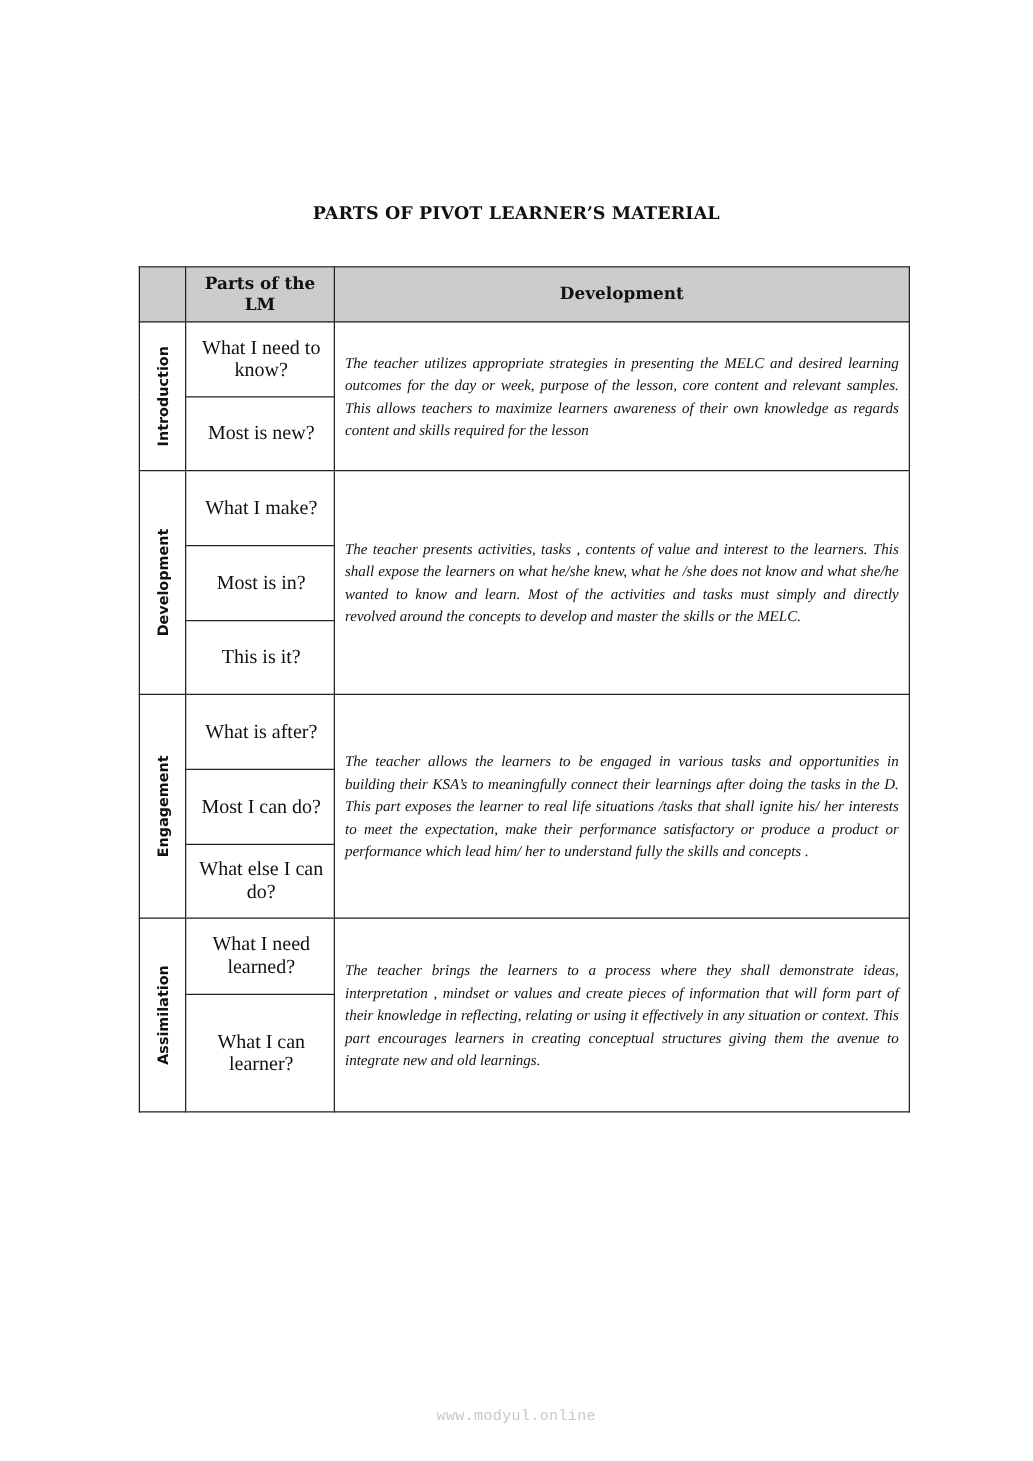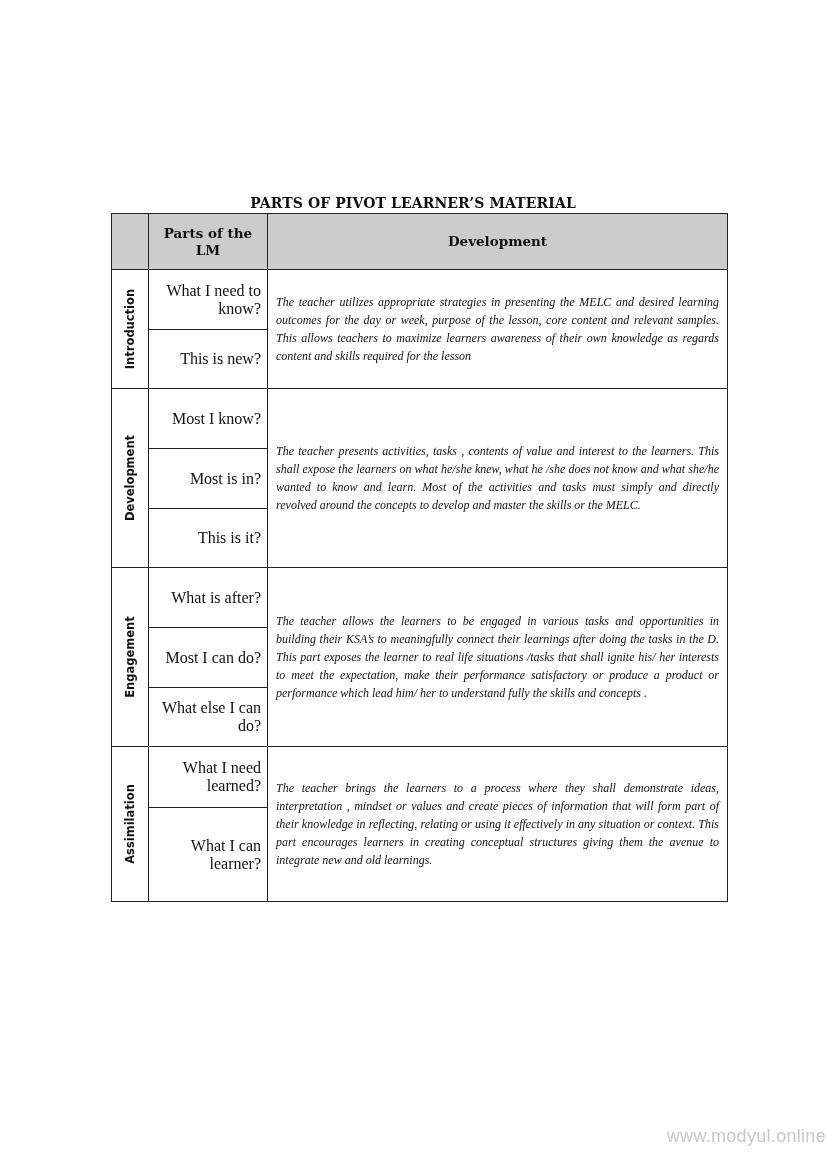--- a/index.html
+++ b/index.html
@@ -1,42 +1,42 @@
 <!DOCTYPE html>
 <html><head>
   <meta charset="utf-8">
   <style>
     html, body { margin: 0; padding: 0; background: #ffffff; }
     body { width: 826px; height: 1169px; position: relative; overflow: hidden; color: #111; }
     .title {
       position: absolute; left: 0; width: 826px; top: 163px;
       text-align: center; font-family: "DejaVu Serif", serif; font-weight: bold;
-      font-size: 14px; letter-spacing: 0.1px; color: #111; margin-top: 32px;
+      font-size: 14px; letter-spacing: 0.1px; color: #111;
     }
     table.lm {
       position: absolute; left: 111px; top: 213px; width: 616px;
       border-collapse: collapse; table-layout: fixed;
       font-family: "Liberation Serif", serif;
     }
     table.lm td, table.lm th { border: 1.5px solid #222; padding: 0; vertical-align: middle; }
     table.lm th { background: #cccccc; font-family: "DejaVu Serif", serif; font-weight: bold; font-size: 13.5px; text-align: center; line-height: 17px; }
     col.c1 { width: 37px; } col.c2 { width: 119px; } col.c3 { width: 460px; }
-    tr.hdr { height: 56px; }
+    tr.hdr { height: 44px; }
     .stage-cell { position: relative; }
     .stage {
       position: absolute; left: 50%; top: 50%;
       transform: translate(-50%, -50%) rotate(-90deg);
       white-space: nowrap; font-family: "DejaVu Sans", sans-serif; font-weight: bold;
       font-size: 11.5px; color: #111;
     }
-    .part { font-size: 16px; line-height: 18px; padding: 0 6px 0 8px !important; text-align: right; }
+    .part { font-size: 16px; line-height: 18px; padding: 0 6px 0 8px !important; text-align: center; }
     .desc { font-size: 12px; line-height: 18px; padding: 0 8px 0 8px !important; text-align: justify; font-style: italic; }
     .watermark {
-      position: absolute; top: 1126px; left: 0; width: 826px; text-align: right;
-      font-family: Liberation Sans, sans-serif; font-size: 18px; color: #c8c8c8; letter-spacing: 0.3px;
+      position: absolute; top: 1126px; left: 0; width: 826px; text-align: center;
+      font-family: Liberation Mono, monospace; font-size: 12px; color: #c8c8c8; letter-spacing: 0.3px;
     }
   </style>
 </head>
 <body>
 
 <div class="title">PARTS OF PIVOT LEARNER’S MATERIAL</div>
 
 <table class="lm">
   <colgroup>
       <col class="c1">
@@ -51,28 +51,28 @@
   </tr>
 
   <tr style="height:60px;">
     <td rowspan="2" class="stage-cell">
       <span class="stage">Introduction</span>
     </td>
     <td class="part">What I need to know?</td>
     <td rowspan="2" class="desc">The teacher utilizes appropriate strategies in presenting the MELC and desired learning outcomes for the day or week, purpose of the lesson, core content and relevant samples. This allows teachers to maximize learners awareness of their own knowledge as regards content and skills required for the lesson</td>
   </tr>
   <tr style="height:59px;">
-    <td class="part">This is new?</td>
+    <td class="part">Most is new?</td>
   </tr>
 
   <tr style="height:60px;">
     <td rowspan="3" class="stage-cell">
       <span class="stage">Development</span>
     </td>
-    <td class="part">Most I know?</td>
+    <td class="part">What I make?</td>
     <td rowspan="3" class="desc">The teacher presents activities, tasks , contents of value and interest to the learners. This shall expose the learners on what he/she knew, what he /she does not know and what she/he wanted to know and learn. Most of the activities and tasks must simply and directly revolved around the concepts to develop and master the skills or the MELC.</td>
   </tr>
   <tr style="height:60px;">
     <td class="part">Most is in?</td>
   </tr>
   <tr style="height:59px;">
     <td class="part">This is it?</td>
   </tr>
 
   <tr style="height:60px;">

